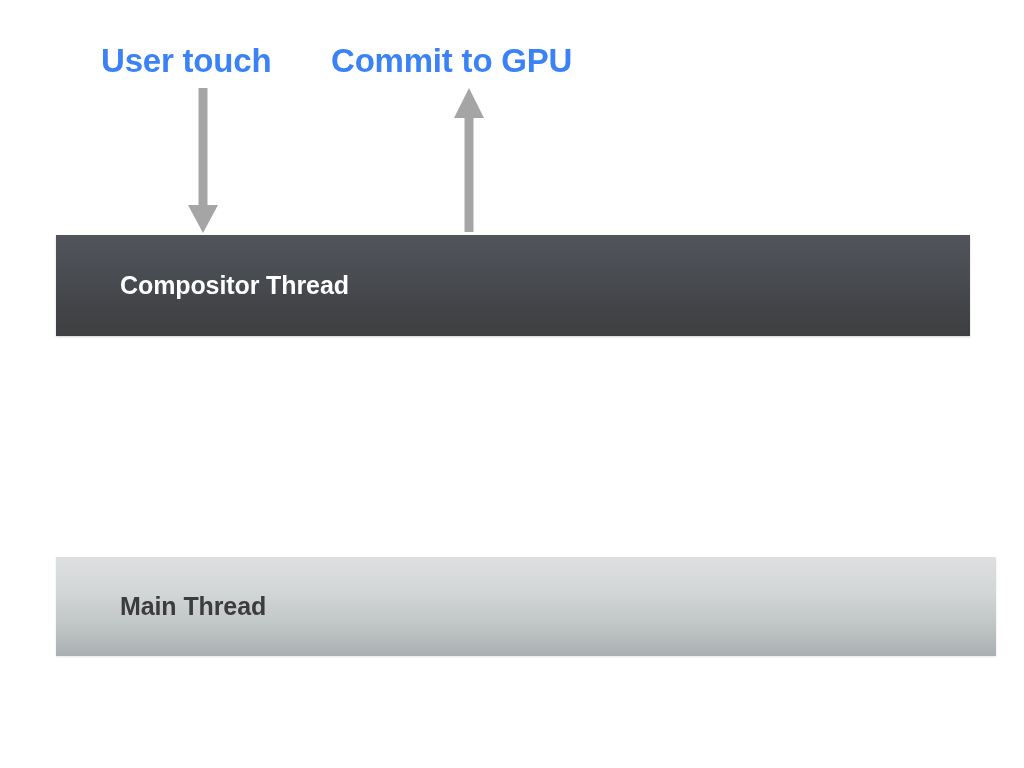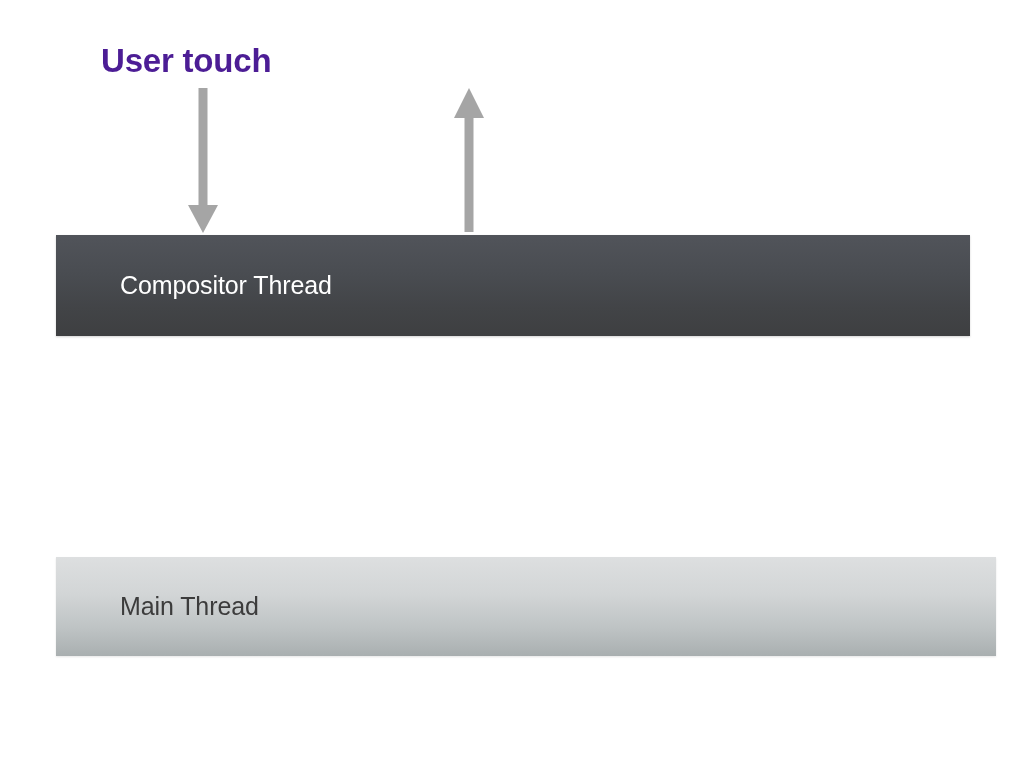--- a/index.html
+++ b/index.html
@@ -19,21 +19,21 @@
   }
 
   
   .annotation-label {
     position: absolute;
     font-family: "Liberation Sans", sans-serif;
     font-weight: bold;
     font-size: 33px;
     line-height: 40px;
     letter-spacing: -0.2px;
-    color: #4c1d95;
+    color: #3b82f6;
     white-space: nowrap;
   }
   #label-user-touch   { left: 101px; top: 41px; }
   #label-commit-gpu   { left: 331px; top: 41px; }
 
   
   .arrow {
     position: absolute;
   }
   #arrow-user-touch {
@@ -50,21 +50,21 @@
   }
 
   
   .thread-lane {
     position: absolute;
     display: flex;
     align-items: center;
   }
   .thread-lane-label {
     font-family: "Liberation Sans", sans-serif;
-    font-weight: normal;
+    font-weight: bold;
     font-size: 25px;
     letter-spacing: -0.1px;
     white-space: nowrap;
     margin-left: 64px;
   }
 
   #lane-compositor-thread {
     left: 56px;
     top: 235px;
     width: 914px;
@@ -88,20 +88,21 @@
     color: #3c3c3c;
   }
 </style>
 </head>
 <body>
 
 <div id="canvas">
 
   <div class="annotation-label" id="label-user-touch">User touch</div>
 
+  <div class="annotation-label" id="label-commit-gpu">Commit to GPU</div>
 
   <svg class="arrow" id="arrow-user-touch" viewBox="0 0 34 146" preserveAspectRatio="none">
     <rect x="12.5" y="0" width="9" height="118" fill="#a5a5a5"></rect>
     <polygon points="2,117 32,117 17,145" fill="#a5a5a5"></polygon>
   </svg>
 
   <svg class="arrow" id="arrow-commit-gpu" viewBox="0 0 34 145" preserveAspectRatio="none">
     <polygon points="17,1 32,31 2,31" fill="#a5a5a5"></polygon>
     <rect x="12.5" y="30" width="9" height="115" fill="#a5a5a5"></rect>
   </svg>

